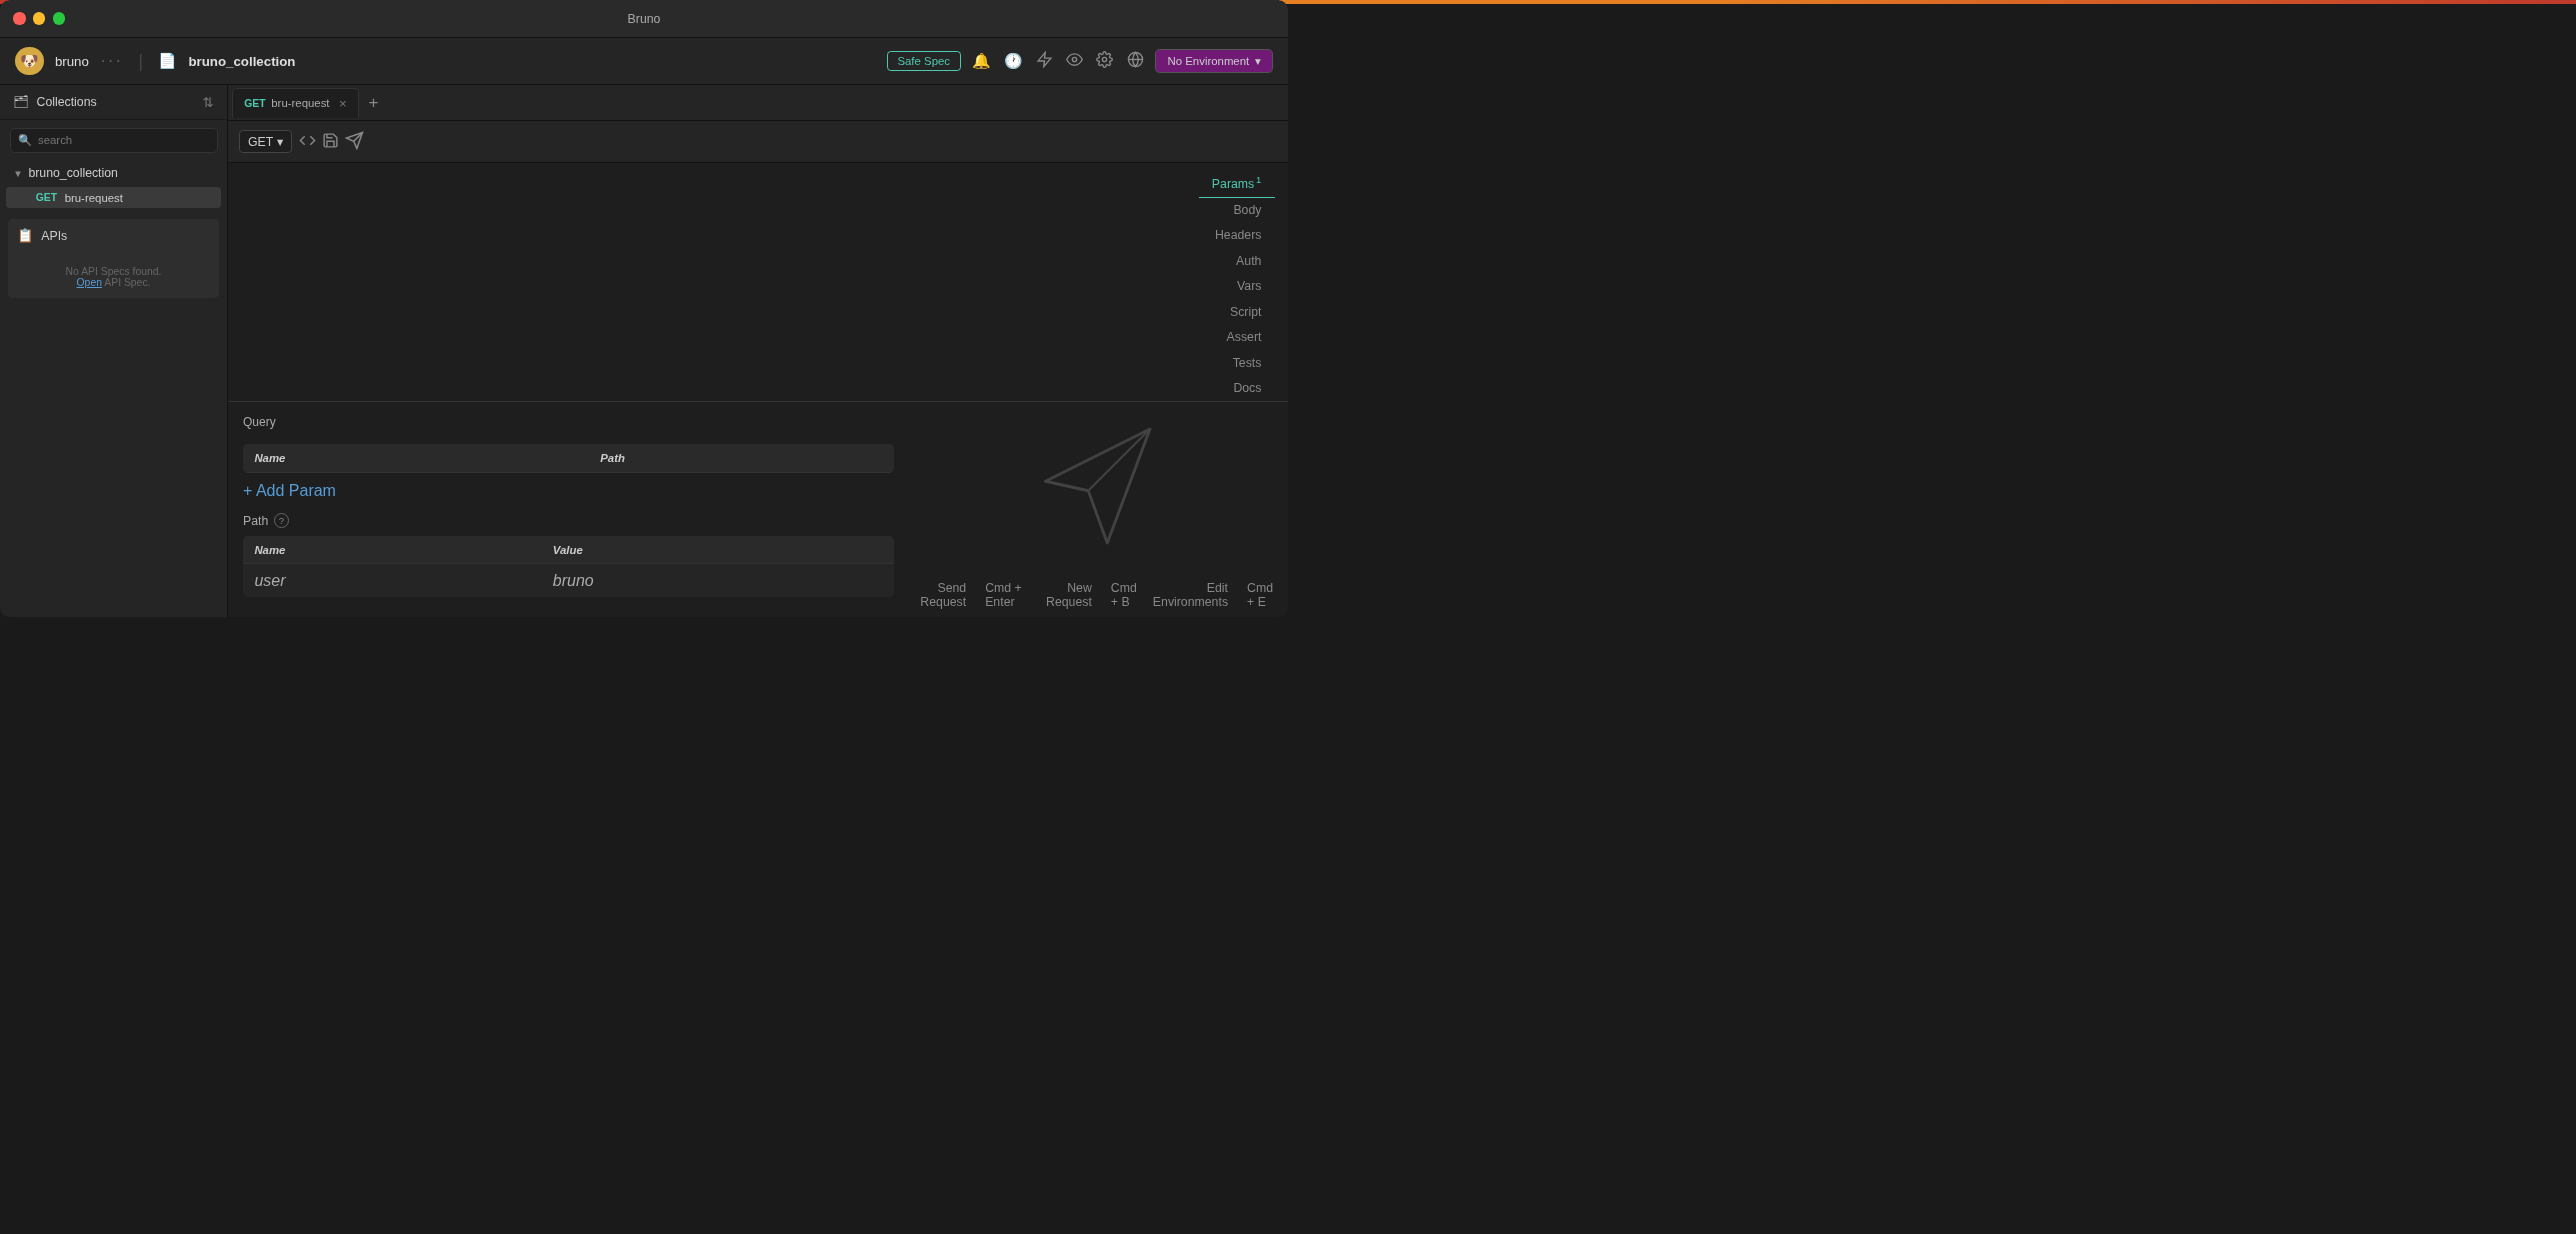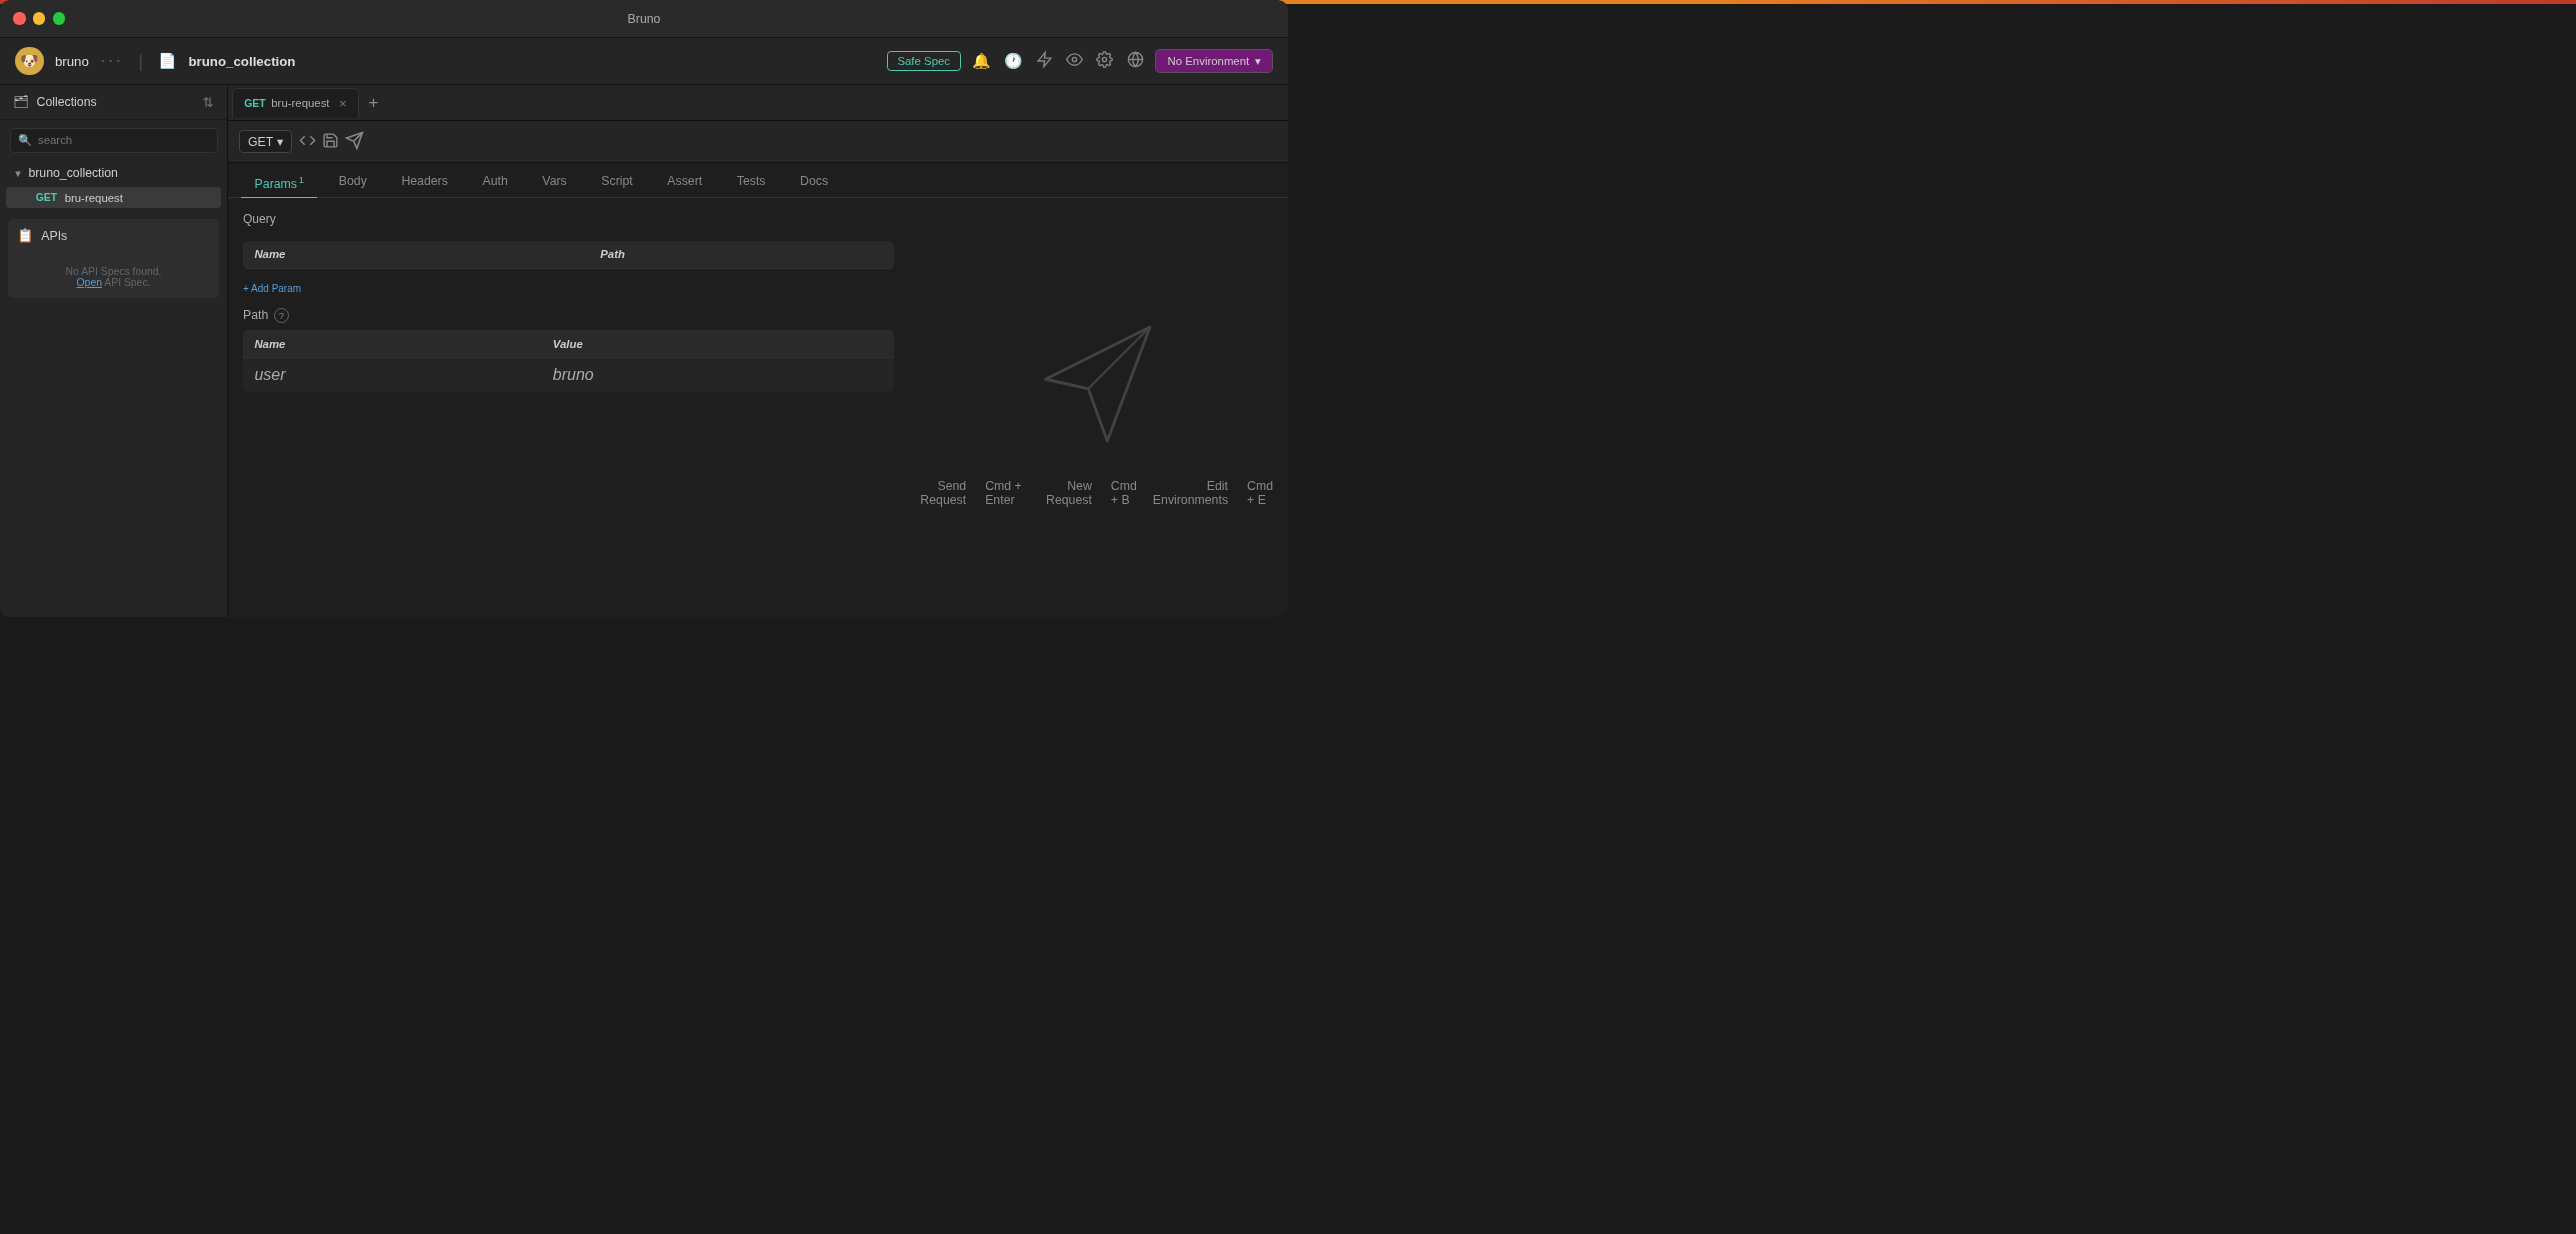--- a/index.html
+++ b/index.html
@@ -328,25 +328,26 @@
     }
     .url-action-btn {
       cursor: pointer;
       font-size: 15px;
       color: #888;
     }
 
     
     .request-tabs {
       display: flex;
-      align-items: flex-start;
+      align-items: flex-end;
       padding: 5.7px 13.3px 0;
-      gap: 8px;
+      gap: 0;
       border-bottom: 0.9px solid #333;
       background: #1e1e1e;
+      flex-direction: column;
     }
     .req-tab {
       padding: 5.7px 13.3px;
       font-size: 12.3px;
       color: #888;
       cursor: pointer;
       border-bottom: 1.9px solid transparent;
       margin-bottom: -0.9px;
     }
     .req-tab.active {
@@ -402,21 +403,21 @@
     }
     .params-table td {
       padding: 7.6px 11.4px;
       font-size: 16px;
       color: #aaa;
       border-bottom: 0.9px solid #2a2a2a;
     }
     .params-table tr:last-child td { border-bottom: none; }
     .add-param-btn {
       color: #569cd6;
-      font-size: 10px;
+      font-size: 16px;
       cursor: pointer;
       margin-bottom: 13.3px;
       display: inline-block;
     }
     .path-label-row {
       display: flex;
       align-items: center;
       gap: 5.7px;
       margin-bottom: 7.6px;
     }

